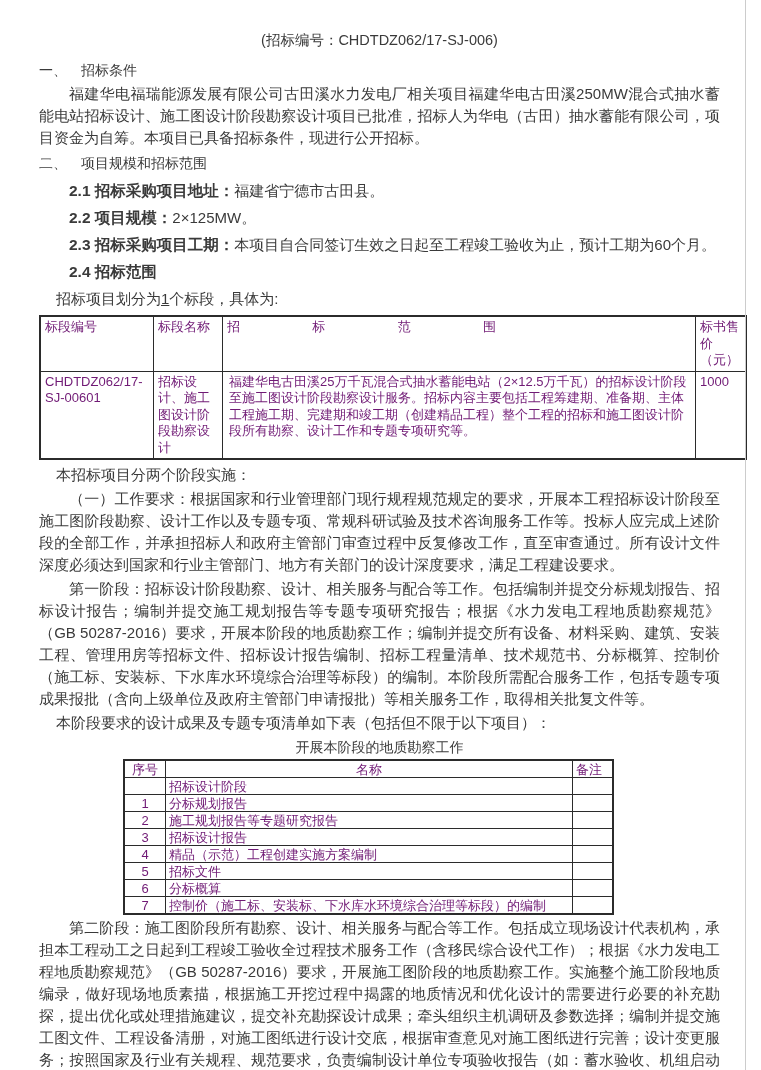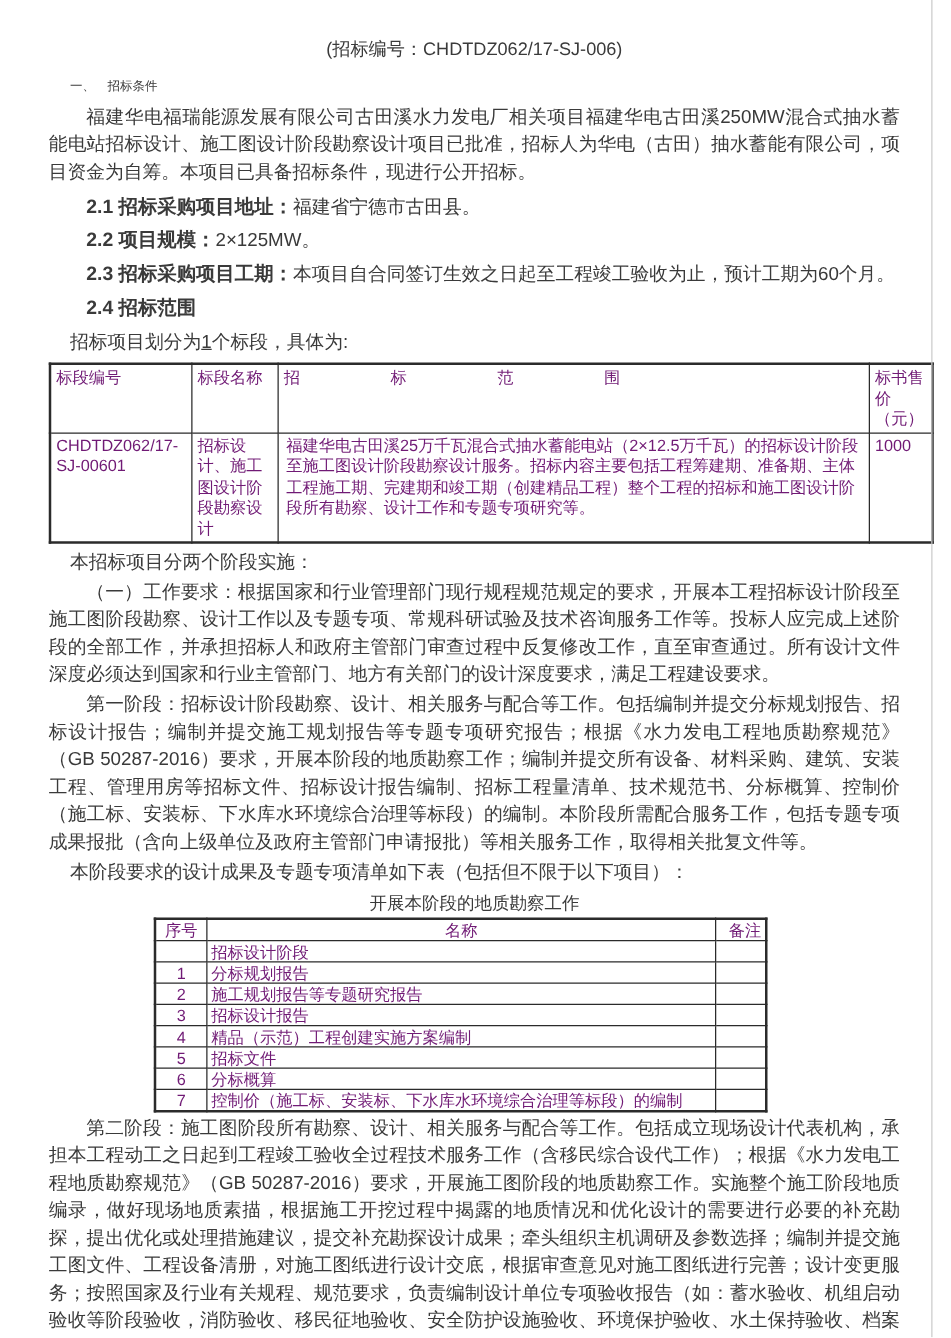--- a/index.html
+++ b/index.html
@@ -13,21 +13,21 @@
   }
   .page-edge{
     position:absolute;top:0;bottom:0;right:15px;width:1px;
     background:#cccccc;
   }
   .content{padding:30px 41px 0 39px;}
   .doc-number{
     text-align:center;font-size:14.5px;line-height:20px;margin-bottom:9px;
   }
   .sec-heading{
-    font-size:10px;line-height:22px;margin:3px 0 2px 17px;
+    font-size:14px;line-height:22px;margin:3px 0 2px 0;
   }
   .para{
     margin:2px 0 0 0;font-size:15px;line-height:22px;
     text-align:justify;
   }
   .indent2{text-indent:30px;}
   .indent1{text-indent:17px;}
   .item{
     margin:6px 0;padding-left:30px;font-size:15px;line-height:21px;
   }
@@ -55,35 +55,36 @@
     text-align:center;font-size:14px;line-height:20px;margin-top:3px;
   }
   .t2{width:477px;margin:2px 0 2px 84px;border:2px solid #2b2b2b;}
   .t2 th,.t2 td{
     border:1px solid #2b2b2b;padding:0 3px;height:16px;
     line-height:15px;font-weight:normal;white-space:nowrap;overflow:hidden;
   }
   .t2 .c-no{width:34px;text-align:center;}
   .t2 .c-nm{width:400px;text-align:left;}
   .t2 th.c-nm{text-align:center;}
-  .t2 .c-note{width:33px;text-align:right;}
+  .t2 .c-note{width:33px;text-align:left;}
 </style>
 </head>
 <body>
 
 <div class="page">
   <div class="page-edge"></div>
   <div class="content">
 
     <div class="doc-number">(招标编号：CHDTDZ062/17-SJ-006)</div>
 
     <div class="sec-heading">一、　招标条件</div>
 
     <p class="para indent2">福建华电福瑞能源发展有限公司古田溪水力发电厂相关项目福建华电古田溪250MW混合式抽水蓄能电站招标设计、施工图设计阶段勘察设计项目已批准，招标人为华电（古田）抽水蓄能有限公司，项目资金为自筹。本项目已具备招标条件，现进行公开招标。</p>
 
+    <div class="sec-heading">二、　项目规模和招标范围</div>
 
     <p class="item"><span class="b">2.1 招标采购项目地址：</span><span>福建省宁德市古田县。</span></p>
     <p class="item"><span class="b">2.2 项目规模：</span><span>2×125MW。</span></p>
     <p class="item"><span class="b">2.3 招标采购项目工期：</span><span>本项目自合同签订生效之日起至工程竣工验收为止，预计工期为60个月。</span></p>
     <p class="item"><span class="b">2.4 招标范围</span></p>
 
     <p class="para indent1"><span>招标项目划分为</span><span class="u">1</span><span>个标段，具体为:</span></p>
 
     <table class="t1">
       <tbody>

